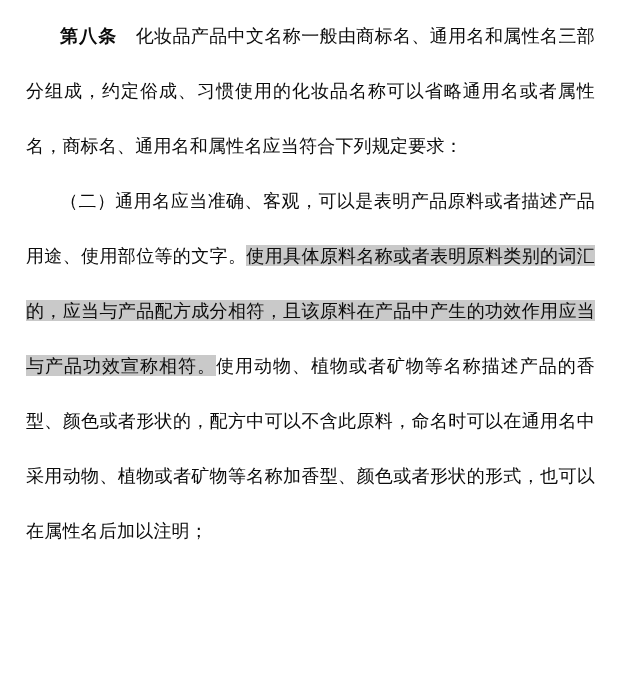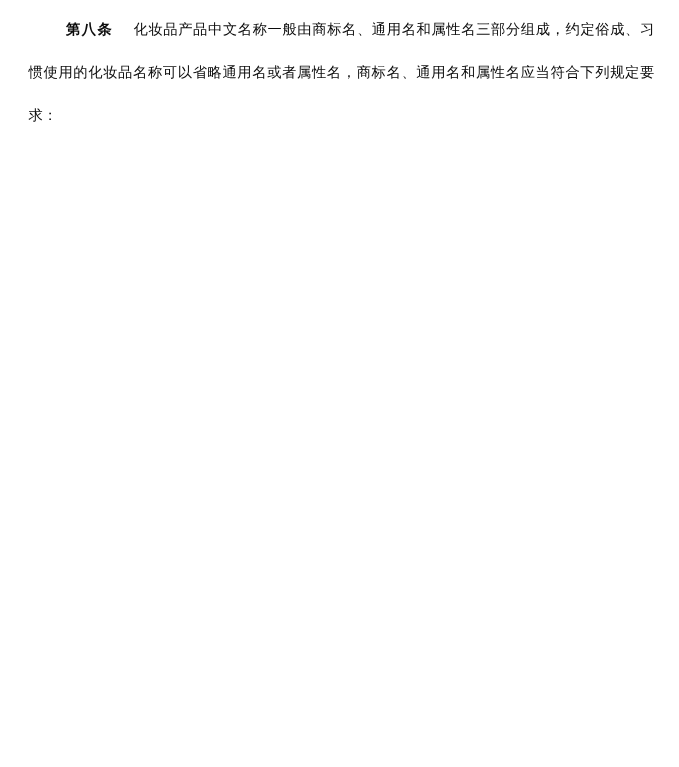--- a/index.html
+++ b/index.html
@@ -16,22 +16,22 @@
   }
   .page {
     position: relative;
     width: 617px;
     height: 697px;
     box-sizing: border-box;
     padding: 8px 22px 0 26px;
   }
   .para {
     margin: 0;
-    font-size: 13px;
-    line-height: 39.0px;
+    font-size: 18px;
+    line-height: 55px;
     text-align: justify;
     text-justify: inter-ideograph;
     letter-spacing: 0.2px;
     font-weight: 500;
   }
   .para.indent {
     text-indent: 34px;
   }
   .article-no {
     font-weight: 700;
@@ -45,14 +45,15 @@
     background: #c9c9c9;
     box-shadow: 0 0 0 0 #c9c9c9;
   }
 </style>
 </head>
 <body>
 
 <div class="page">
   <div id="body-text">
       <p class="para indent"><span class="article-no">第八条</span><span class="article-gap"></span><span class="">化妆品产品中文名称一般由商标名、通用名和属性名三部分组成，约定俗成、习惯使用的化妆品名称可以省略通用名或者属性名，商标名、通用名和属性名应当符合下列规定要求：</span></p>
+      <p class="para indent"><span class="">（二）通用名应当准确、客观，可以是表明产品原料或者描述产品用途、使用部位等的文字。</span><span class="hl">使用具体原料名称或者表明原料类别的词汇的，应当与产品配方成分相符，且该原料在产品中产生的功效作用应当与产品功效宣称相符。</span><span class="">使用动物、植物或者矿物等名称描述产品的香型、颜色或者形状的，配方中可以不含此原料，命名时可以在通用名中采用动物、植物或者矿物等名称加香型、颜色或者形状的形式，也可以在属性名后加以注明；</span></p>
     </div>
 </div>
 
 </body></html>

